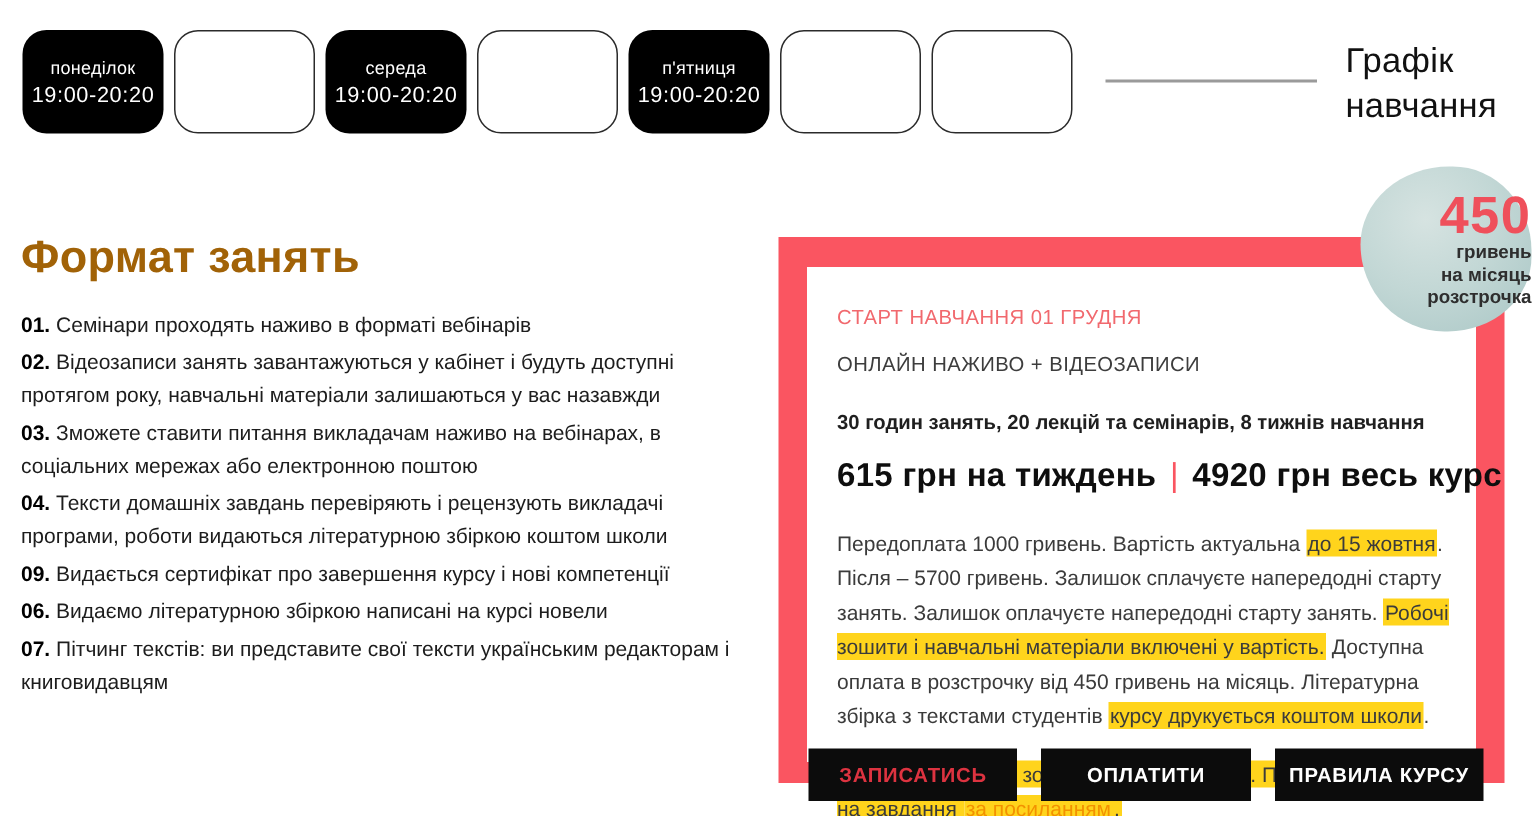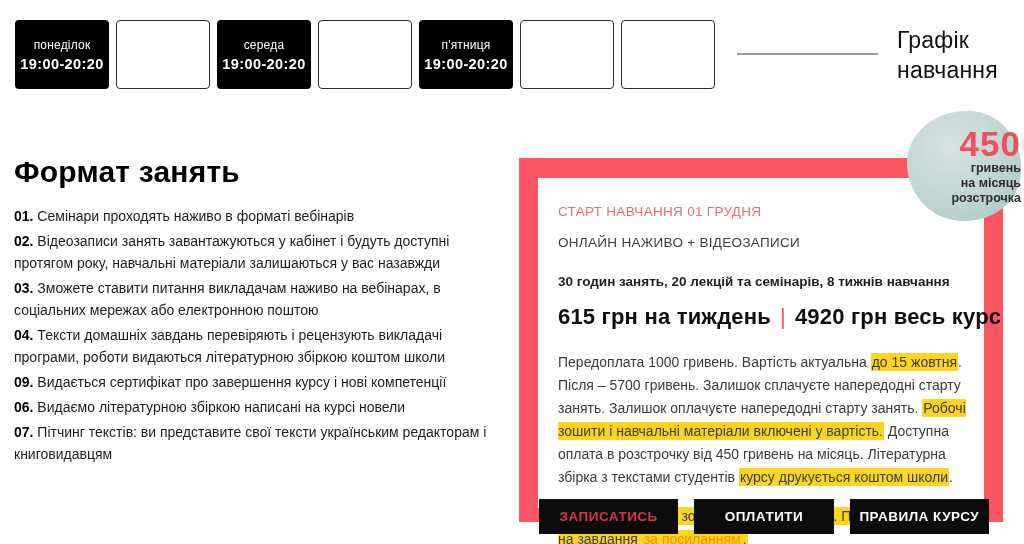--- a/index.html
+++ b/index.html
@@ -2,34 +2,34 @@
 <html><head>
 <meta charset="utf-8">
 <style>
   * { margin:0; padding:0; box-sizing:border-box; }
   html,body { width:1024px; height:544px; background:#ffffff; }
   body { font-family:"Liberation Sans", sans-serif; overflow:hidden; }
   .page { position:relative; width:1024px; height:544px; background:#fff; }
 
   
   .schedule-row { position:absolute; left:15px; top:20px; display:flex; gap:7px; }
-  .pill { width:94px; height:69px; border-radius:4px; flex:0 0 auto;
+  .pill { width:94px; height:69px; border-radius:16px; flex:0 0 auto;
           display:flex; flex-direction:column; align-items:center; justify-content:center; }
   .pill.filled { background:#000; color:#fff; }
   .pill.empty  { background:#fff; border:1.5px solid #2b2b2b; }
   .pill .day  { font-size:12px; font-weight:400; letter-spacing:.2px; }
-  .pill .time { font-size:14.5px; font-weight:700; letter-spacing:.4px; margin-top:4px; }
+  .pill .time { font-size:14.5px; font-weight:400; letter-spacing:.4px; margin-top:4px; }
 
   .schedule-line { position:absolute; left:737px; top:53px; width:141px; height:2px; background:#9a9a9a; }
   .schedule-title { position:absolute; left:897px; top:25px; font-size:23px; font-weight:500;
                     color:#111; line-height:30px; white-space:pre-line; letter-spacing:.2px; }
 
   
   .format-heading { position:absolute; left:14px; top:155px; font-size:30px; font-weight:800;
-                    color:#000000; letter-spacing:.2px; }
+                    color:#a16207; letter-spacing:.2px; }
   .format-list { position:absolute; left:14px; top:205px; width:482px; list-style:none; }
   .format-list li { font-size:14px; line-height:22px; color:#1d1d1d; margin-bottom:3px; }
   .format-list .num { font-weight:800; color:#000; }
 
   
   .card { position:absolute; left:519px; top:158px; width:484px; height:364px; background:#fa5561; }
   .card-inner { position:absolute; left:19px; right:19px; top:20px; bottom:14px; background:#ffffff;
                 padding:26px 16px 0 20px; }
   .start-line  { color:#f1696e; font-size:13.5px; letter-spacing:.3px; }
   .format-line { color:#3d3d3d; font-size:13.5px; letter-spacing:.3px; margin-top:16px; }

